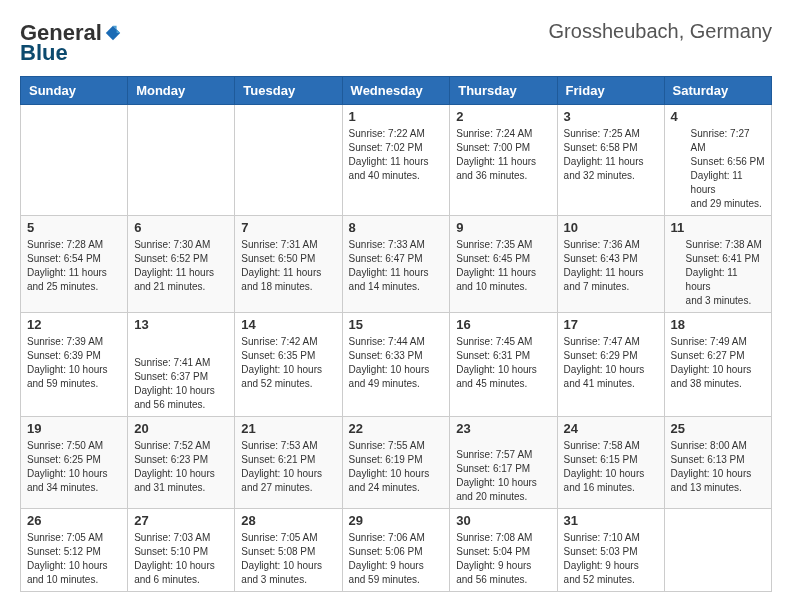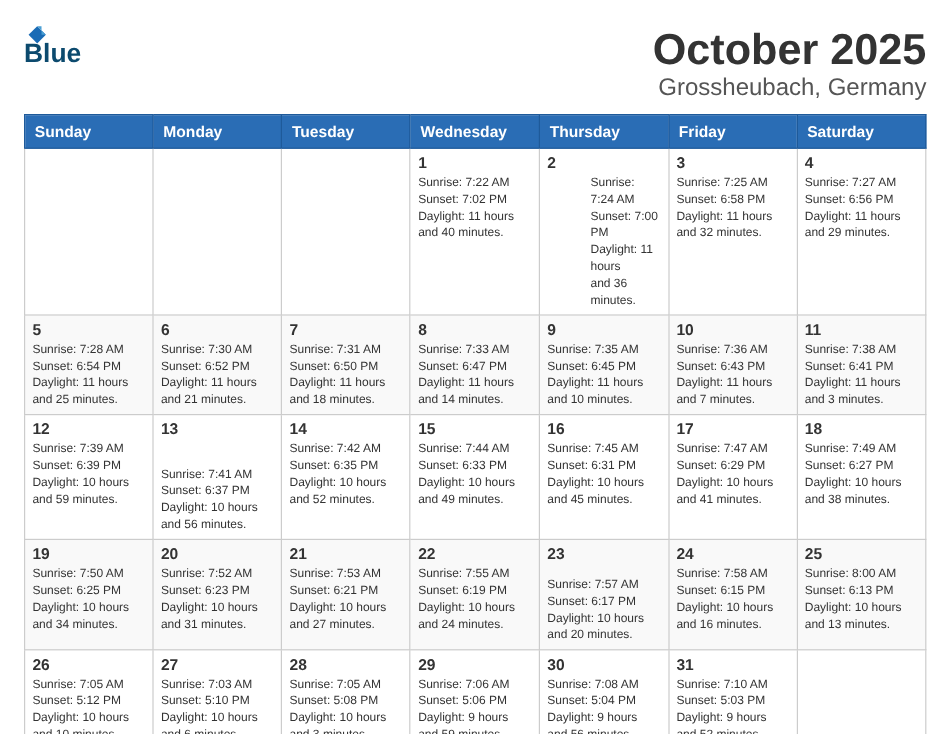--- a/index.html
+++ b/index.html
@@ -89,29 +89,29 @@
     .row-shade td {
       background: #f0f4f8;
     }
   </style>
 </head>
 <body>
 
 <div class="header">
   <div class="logo">
     <div class="logo-text">
+      <span class="logo-general">General</span>
       <svg class="logo-icon" viewBox="0 0 20 20">
         <polygon points="10,2 18,10 10,18 2,10" fill="#1a6bb5"></polygon>
         <polygon points="10,2 18,10 14,10 14,2" fill="#4a9fd4"></polygon>
       </svg>
     </div>
     <div style="color:#0c4a6e; font-size:22px; font-weight:bold; margin-top:-6px;">Blue</div>
   </div>
   <div class="title-block">
-    <div class="month-title">October 2025</div>
     <div class="location">Grossheubach, Germany</div>
   </div>
 </div>
 
 <table class="calendar">
   <thead>
     <tr>
     <th>Sunday</th>
         <th>Monday</th>
         <th>Tuesday</th>
@@ -128,35 +128,35 @@
         <td class="empty-cell"></td>
         <td>
           <div class="day-number">1</div>
           <div class="day-info" style="white-space: pre-line;">Sunrise: 7:22 AM
 Sunset: 7:02 PM
 Daylight: 11 hours
 and 40 minutes.</div>
         </td>
         <td>
           <div class="day-number">2</div>
-          <div class="day-info" style="white-space: pre-line; margin-left: 36px;">Sunrise: 7:24 AM
+          <div class="day-info" style="white-space: pre-line;">Sunrise: 7:24 AM
 Sunset: 7:00 PM
 Daylight: 11 hours
 and 36 minutes.</div>
         </td>
         <td>
           <div class="day-number">3</div>
           <div class="day-info" style="white-space: pre-line;">Sunrise: 7:25 AM
 Sunset: 6:58 PM
 Daylight: 11 hours
 and 32 minutes.</div>
         </td>
         <td>
           <div class="day-number">4</div>
-          <div class="day-info" style="white-space: pre-line;">Sunrise: 7:27 AM
+          <div class="day-info" style="white-space: pre-line; margin-left: 20px;">Sunrise: 7:27 AM
 Sunset: 6:56 PM
 Daylight: 11 hours
 and 29 minutes.</div>
         </td>
       </tr>
       <tr class="row-shade">
         <td>
           <div class="day-number">5</div>
           <div class="day-info" style="white-space: pre-line;">Sunrise: 7:28 AM
 Sunset: 6:54 PM
@@ -193,21 +193,21 @@
         </td>
         <td>
           <div class="day-number">10</div>
           <div class="day-info" style="white-space: pre-line;">Sunrise: 7:36 AM
 Sunset: 6:43 PM
 Daylight: 11 hours
 and 7 minutes.</div>
         </td>
         <td>
           <div class="day-number">11</div>
-          <div class="day-info" style="white-space: pre-line;">Sunrise: 7:38 AM
+          <div class="day-info" style="white-space: pre-line; margin-left: 15px;">Sunrise: 7:38 AM
 Sunset: 6:41 PM
 Daylight: 11 hours
 and 3 minutes.</div>
         </td>
       </tr>
       <tr>
         <td>
           <div class="day-number">12</div>
           <div class="day-info" style="white-space: pre-line;">Sunrise: 7:39 AM
 Sunset: 6:39 PM

